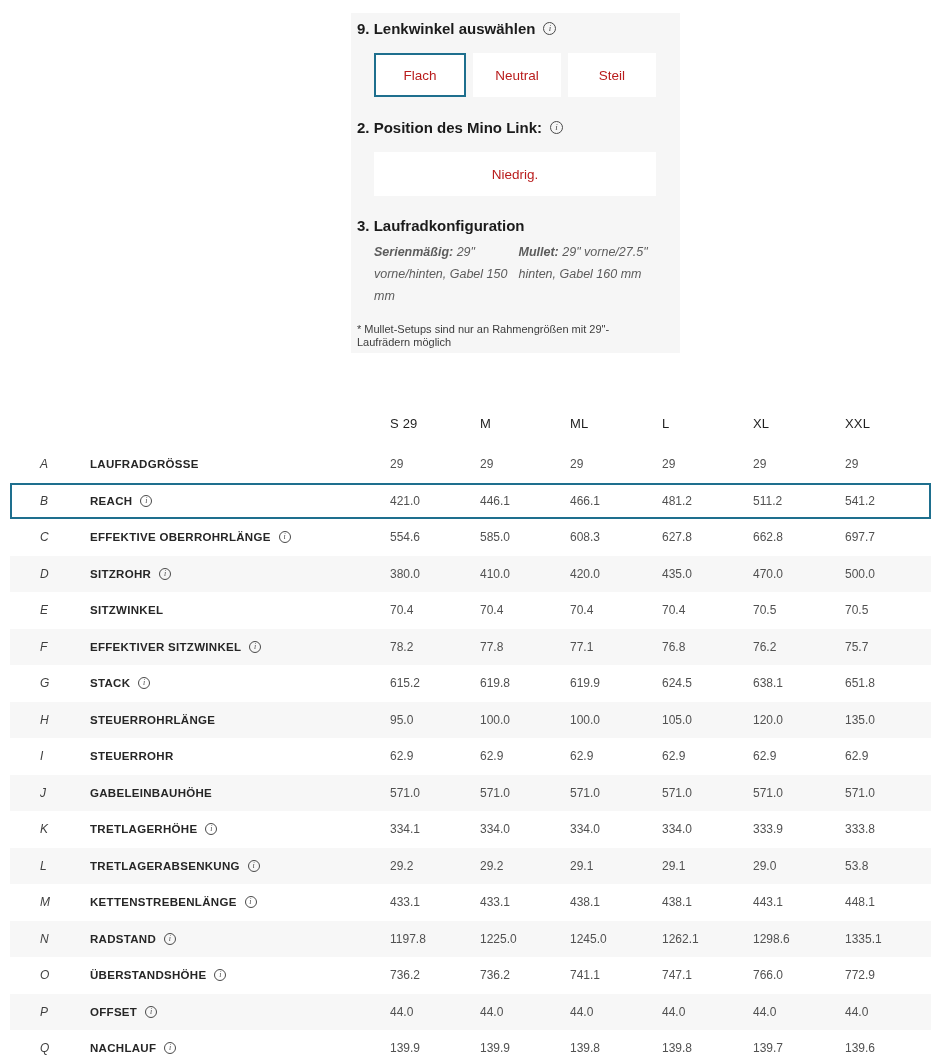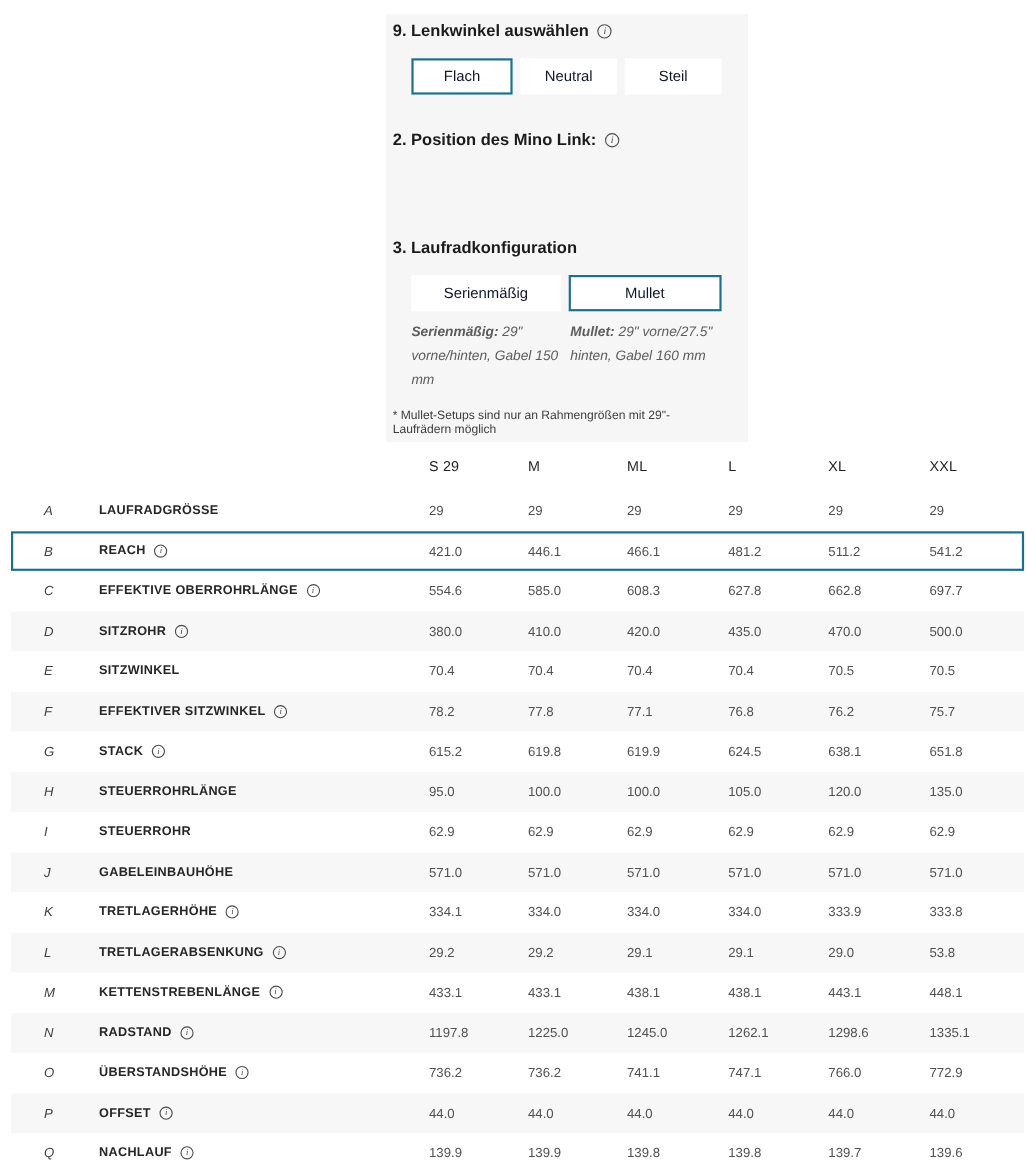--- a/index.html
+++ b/index.html
@@ -33,23 +33,23 @@
     display: flex; gap: 7px;
     margin-top: 16px;
     height: 33px;
   }
   .cfg-btn {
     flex: 1;
     background: #ffffff;
     border: none;
     display: flex; align-items: center; justify-content: center;
     font-family: "Liberation Sans", sans-serif;
-    font-size: 13.5px; color: #0f172a;
+    font-size: 13.5px; color: #b91c1c;
     cursor: pointer;
-    height: 33px;
+    height: 44px;
   }
   .cfg-btn.selected { border: 2px solid var(--accent); }
   .info-badge {
     width: 13px; height: 13px;
     border: 1px solid #4a4a4a; border-radius: 50%;
     display: inline-flex; align-items: center; justify-content: center;
     font-size: 9px; font-weight: 400; font-style: italic;
     font-family: "Liberation Serif", serif;
     color: #4a4a4a; flex: none;
     line-height: 1;
@@ -135,28 +135,25 @@
     <button class="cfg-btn selected">Flach</button>
     <button class="cfg-btn">Neutral</button>
     <button class="cfg-btn">Steil</button>
   </div>
 
   <div class="section-title mt-sec">
     <span>2. Position des Mino Link:</span>
     <span class="info-badge">i</span>
   </div>
   <div class="btn-row">
+    <button class="cfg-btn">Niedrig.</button>
   </div>
 
   <div class="section-title mt-sec3">
     <span>3. Laufradkonfiguration</span>
-  </div>
-  <div class="btn-row">
-    <button class="cfg-btn">Serienmäßig</button>
-    <button class="cfg-btn selected">Mullet</button>
   </div>
   <div class="desc-row">
     <div class="desc-col"><span class="desc-term">Serienmäßig:</span><span> 29" vorne/hinten, Gabel 150 mm</span></div>
     <div class="desc-col"><span class="desc-term">Mullet:</span><span> 29" vorne/27.5" hinten, Gabel 160 mm</span></div>
   </div>
   <div class="footnote">* Mullet-Setups sind nur an Rahmengrößen mit 29"-Laufrädern möglich</div>
 </div>
 
 <div class="geo-table">
   <div class="geo-grid size-header-row">

